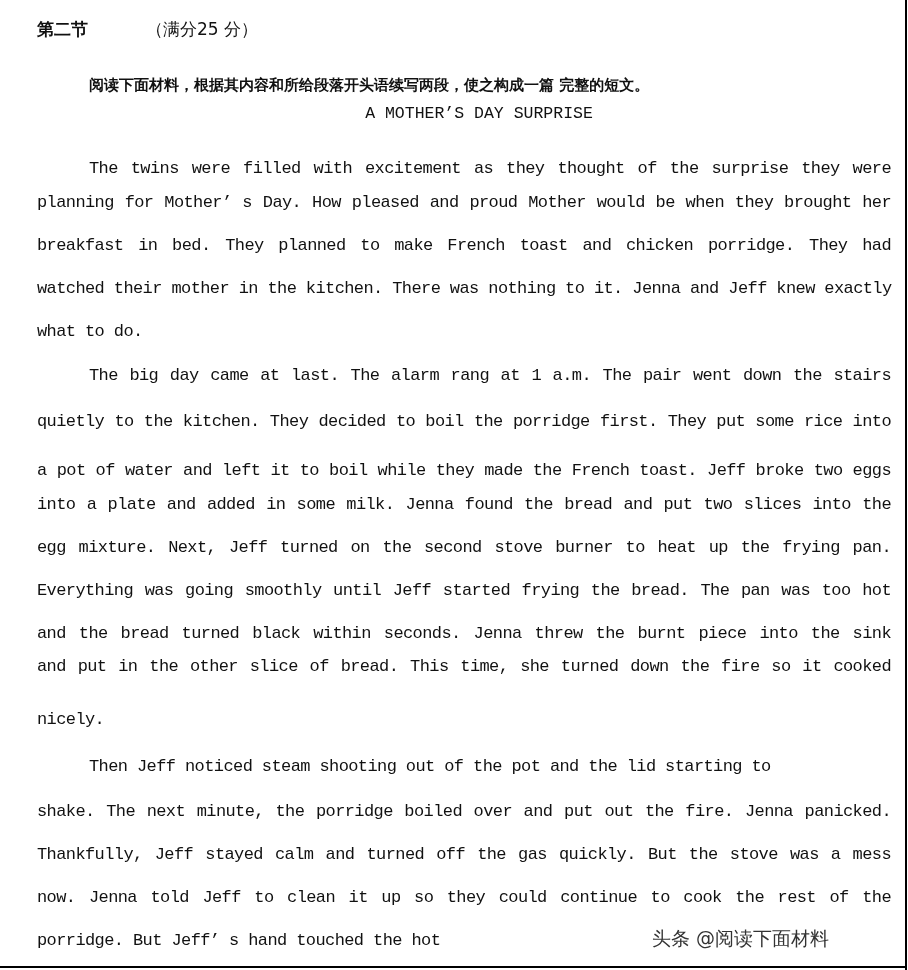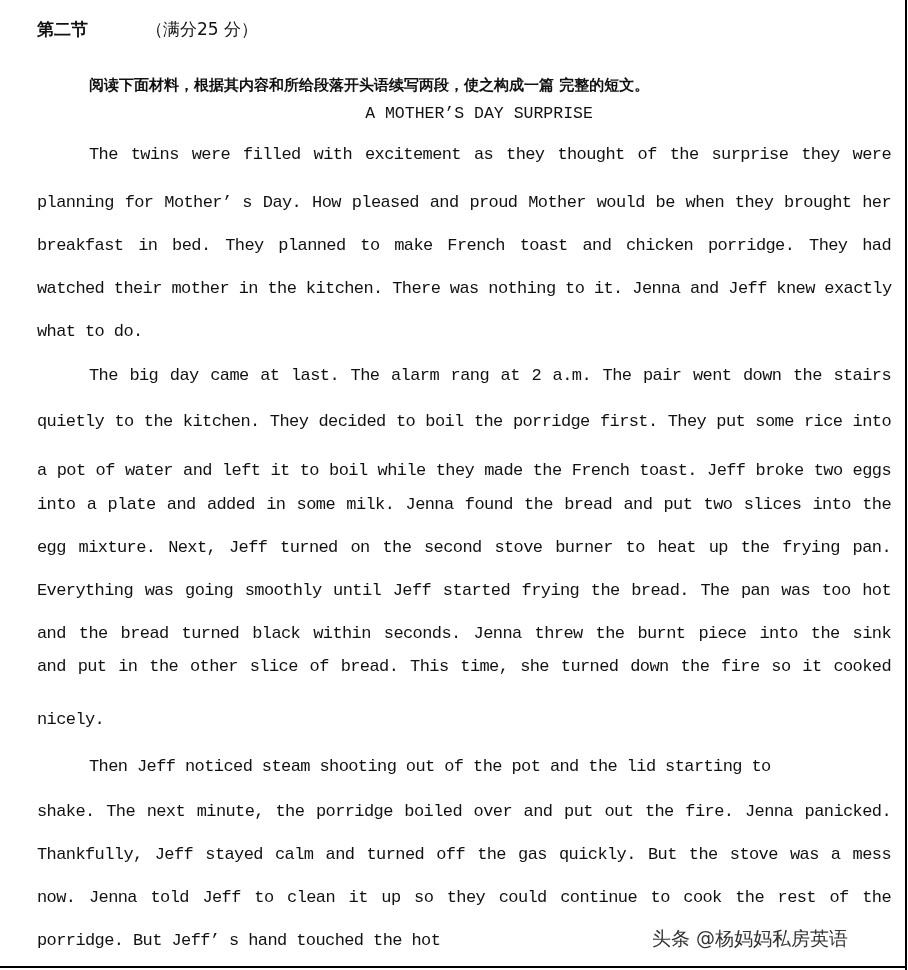--- a/index.html
+++ b/index.html
@@ -22,35 +22,35 @@
 <div class="bottom-border"></div>
 
 <div class="section-head">
   <span>第二节</span><span class="score">（满分25 分）</span>
 </div>
 
 <div class="instruction">阅读下面材料，根据其内容和所给段落开头语续写两段，使之构成一篇  完整的短文。</div>
 
 <div class="title">A MOTHER’S DAY SURPRISE</div>
 
-<div class="line indent" style="top:144px">The twins were filled with excitement as they thought of the surprise they were</div>
+<div class="line indent" style="top:158px">The twins were filled with excitement as they thought of the surprise they were</div>
 <div class="line" style="top:192px">planning for Mother’ s Day. How pleased and proud Mother would be when they brought her</div>
 <div class="line" style="top:235px">breakfast in bed. They planned to make French toast and chicken porridge. They had</div>
 <div class="line" style="top:278px">watched their mother in the kitchen. There was nothing to it. Jenna and Jeff knew exactly</div>
 <div class="line last" style="top:321px">what to do.</div>
 
-<div class="line indent" style="top:365px">The big day came at last. The alarm rang at 2 a.m. The pair went down the stairs</div>
+<div class="line indent" style="top:365px">The big day came at last. The alarm rang at 1 a.m. The pair went down the stairs</div>
 <div class="line" style="top:411px">quietly to the kitchen. They decided to boil the porridge first. They put some rice into</div>
 <div class="line" style="top:460px">a pot of water and left it to boil while they made the French toast. Jeff broke two eggs</div>
 <div class="line" style="top:494px">into a plate and added in some milk. Jenna found the bread and put two slices into the</div>
 <div class="line" style="top:537px">egg mixture. Next, Jeff turned on the second stove burner to heat up the frying pan.</div>
 <div class="line" style="top:580px">Everything was going smoothly until Jeff started frying the bread. The pan was too hot</div>
 <div class="line" style="top:623px">and the bread turned black within seconds. Jenna threw the burnt piece into the  sink</div>
 <div class="line" style="top:656px">and put in the other slice of bread. This time, she turned down the fire so it cooked</div>
 <div class="line last" style="top:709px">nicely.</div>
 
 <div class="line indent last" style="top:756px">Then Jeff noticed steam shooting out of the pot and the lid starting to</div>
 <div class="line" style="top:801px">shake. The next minute, the porridge boiled over and put out the fire. Jenna panicked.</div>
 <div class="line" style="top:844px">Thankfully, Jeff stayed calm and turned off the gas quickly. But the stove was a mess</div>
 <div class="line" style="top:887px">now. Jenna told Jeff to clean it up so they could continue to cook the rest of the</div>
 <div class="line last" style="top:930px">porridge. But Jeff’ s hand touched the hot</div>
 
-<div class="watermark">头条 @杨妈妈私房英语</div>
+<div class="watermark">头条 @阅读下面材料</div>
 
 </body></html>

